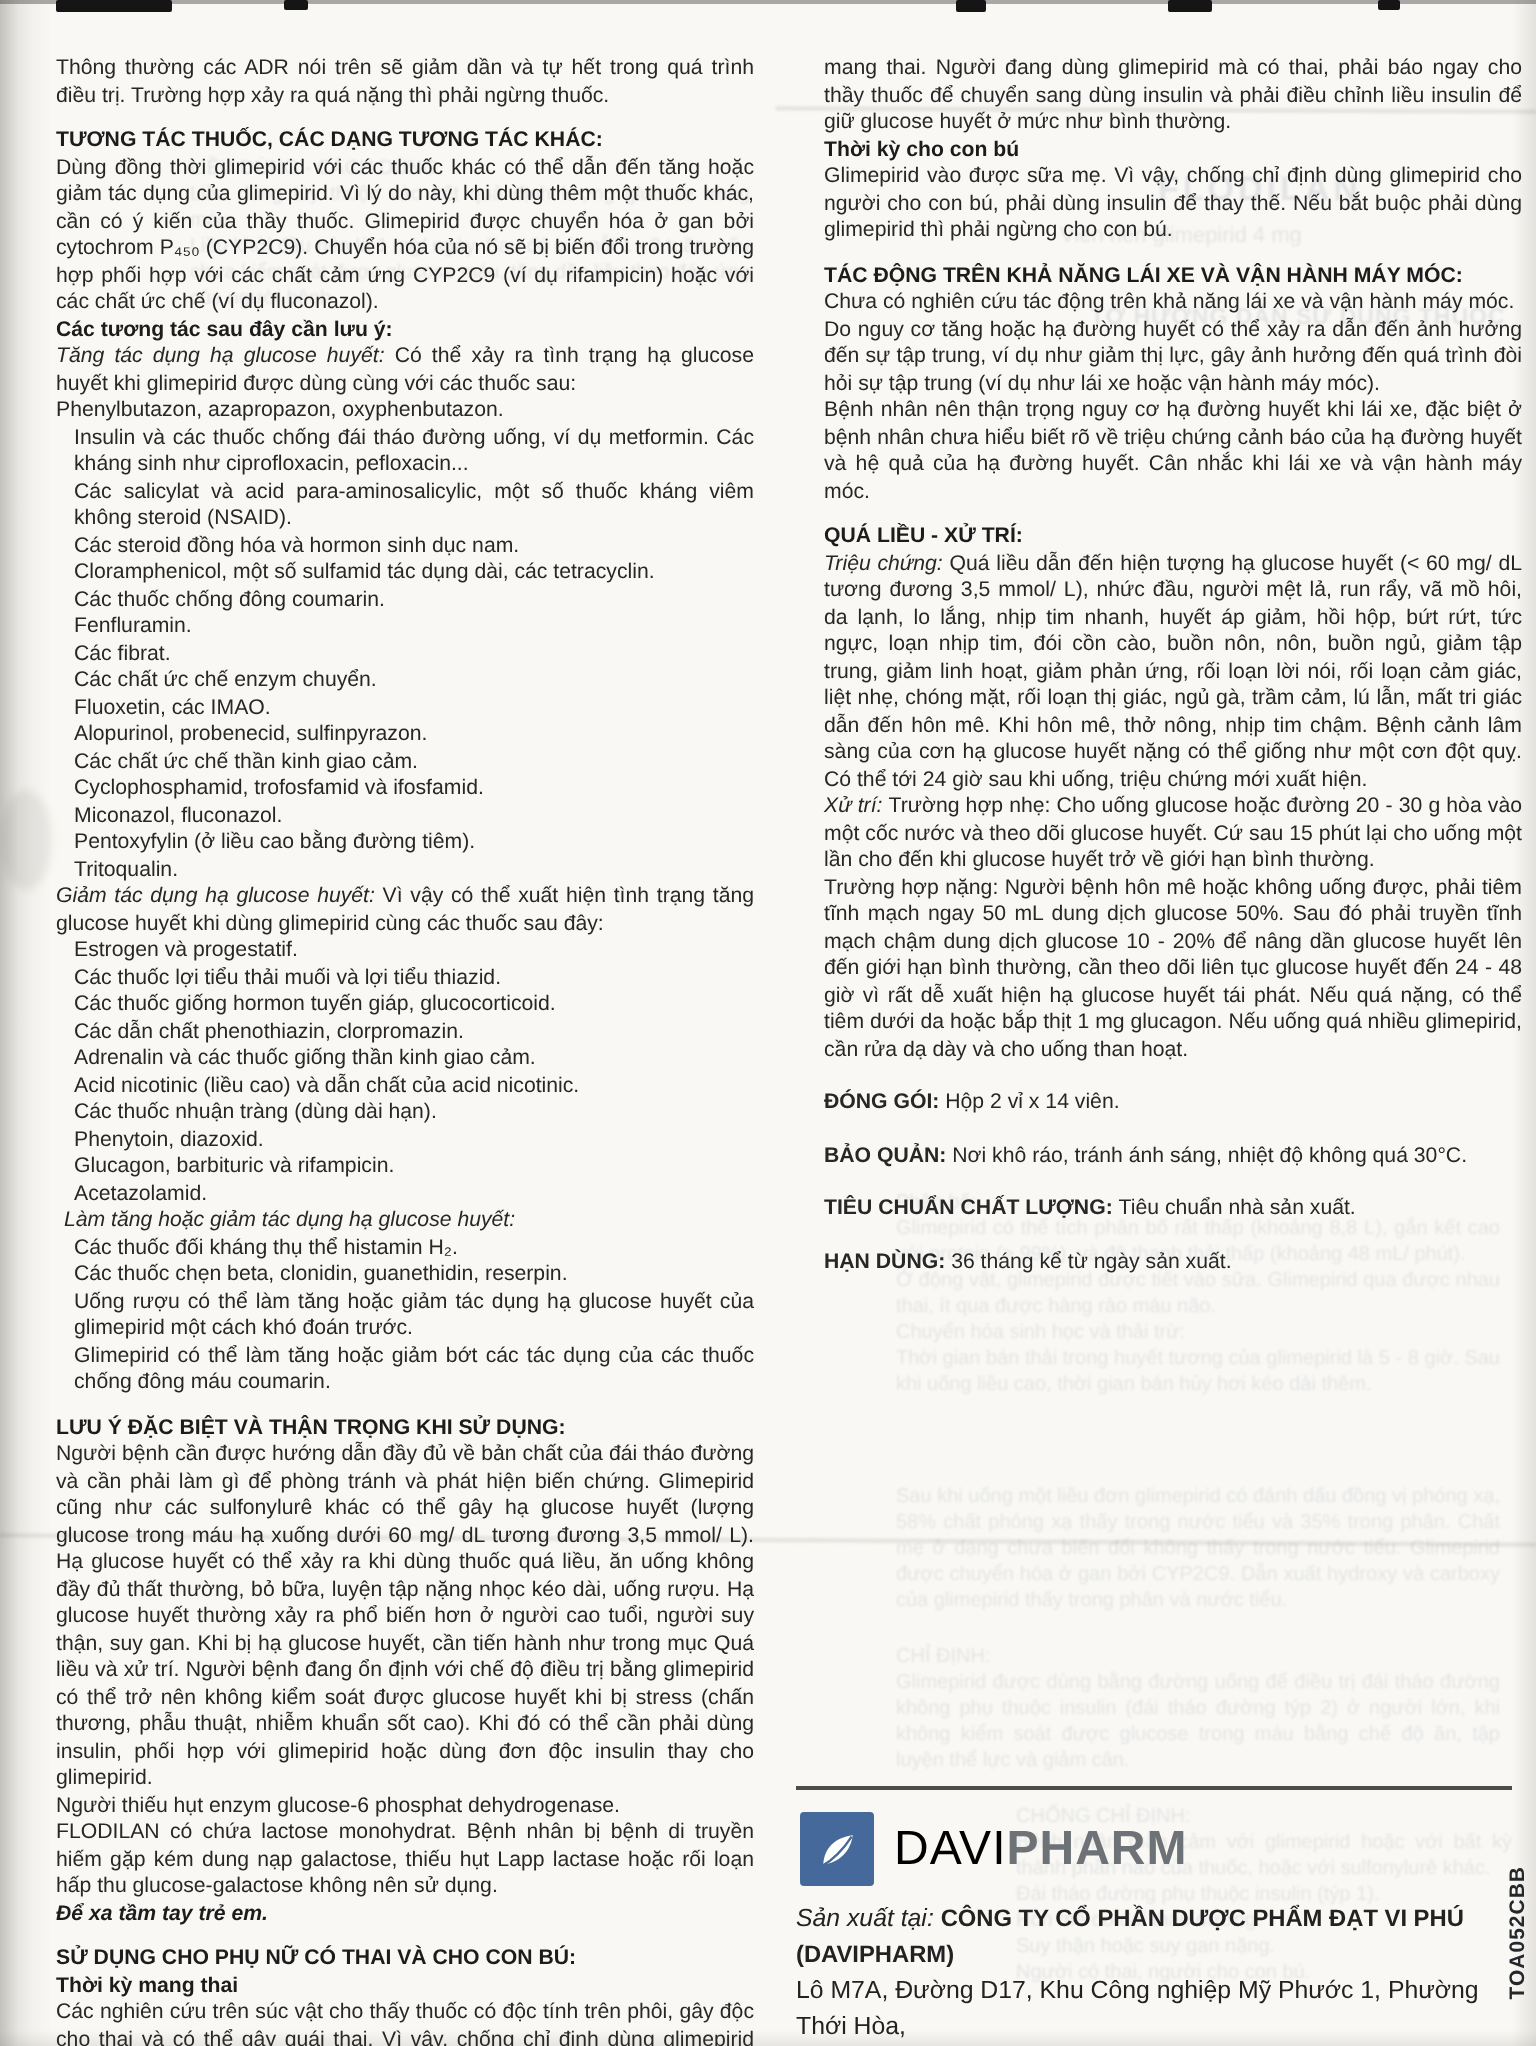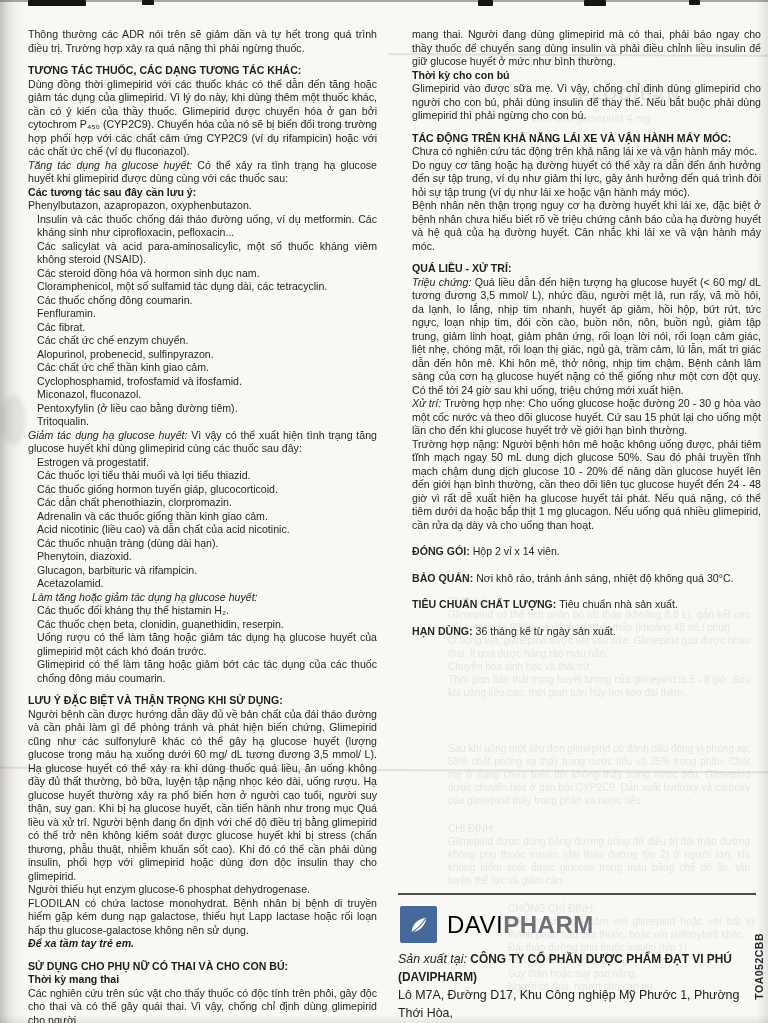--- a/index.html
+++ b/index.html
@@ -92,31 +92,32 @@
 Liều khởi đầu nên là 1 mg/ ngày. Sau đó cứ mỗi 1 - 2 tuần, nếu chưa kiểm soát được glucose máu, tăng dần liều theo đáp ứng của người bệnh.</div>
 
   <div class="crease" style="left:0;top:769px;width:768px;transform:rotate(.35deg);"></div>
   <div class="crease" style="left:388px;top:54px;width:380px;transform:rotate(.25deg);"></div>
   <div class="smudge" style="left:0px;top:395px;width:26px;height:50px;"></div>
 
   <div class="col col-left">
       <div class="blk p">Thông thường các ADR nói trên sẽ giảm dần và tự hết trong quá trình điều trị. Trường hợp xảy ra quá nặng thì phải ngừng thuốc.</div>
       <div class="blk h">TƯƠNG TÁC THUỐC, CÁC DẠNG TƯƠNG TÁC KHÁC:</div>
       <div class="blk p">Dùng đồng thời glimepirid với các thuốc khác có thể dẫn đến tăng hoặc giảm tác dụng của glimepirid. Vì lý do này, khi dùng thêm một thuốc khác, cần có ý kiến của thầy thuốc. Glimepirid được chuyển hóa ở gan bởi cytochrom P₄₅₀ (CYP2C9). Chuyển hóa của nó sẽ bị biến đổi trong trường hợp phối hợp với các chất cảm ứng CYP2C9 (ví dụ rifampicin) hoặc với các chất ức chế (ví dụ fluconazol).</div>
+      <div class="blk b">Các tương tác sau đây cần lưu ý:</div>
       <div class="blk p"><span class="it">Tăng tác dụng hạ glucose huyết: </span><span>Có thể xảy ra tình trạng hạ glucose huyết khi glimepirid được dùng cùng với các thuốc sau:</span></div>
-      <div class="blk b">Các tương tác sau đây cần lưu ý:</div>
       <div class="blk p">Phenylbutazon, azapropazon, oxyphenbutazon.</div>
       <div class="blk li">Insulin và các thuốc chống đái tháo đường uống, ví dụ metformin. Các kháng sinh như ciprofloxacin, pefloxacin...</div>
       <div class="blk li">Các salicylat và acid para-aminosalicylic, một số thuốc kháng viêm không steroid (NSAID).</div>
       <div class="blk li">Các steroid đồng hóa và hormon sinh dục nam.</div>
       <div class="blk li">Cloramphenicol, một số sulfamid tác dụng dài, các tetracyclin.</div>
       <div class="blk li">Các thuốc chống đông coumarin.</div>
       <div class="blk li">Fenfluramin.</div>
       <div class="blk li">Các fibrat.</div>
       <div class="blk li">Các chất ức chế enzym chuyển.</div>
+      <div class="blk li">Fluoxetin, các IMAO.</div>
       <div class="blk li">Alopurinol, probenecid, sulfinpyrazon.</div>
       <div class="blk li">Các chất ức chế thần kinh giao cảm.</div>
       <div class="blk li">Cyclophosphamid, trofosfamid và ifosfamid.</div>
       <div class="blk li">Miconazol, fluconazol.</div>
       <div class="blk li">Pentoxyfylin (ở liều cao bằng đường tiêm).</div>
       <div class="blk li">Tritoqualin.</div>
       <div class="blk p"><span class="it">Giảm tác dụng hạ glucose huyết: </span><span>Vì vậy có thể xuất hiện tình trạng tăng glucose huyết khi dùng glimepirid cùng các thuốc sau đây:</span></div>
       <div class="blk li">Estrogen và progestatif.</div>
       <div class="blk li">Các thuốc lợi tiểu thải muối và lợi tiểu thiazid.</div>
       <div class="blk li">Các thuốc giống hormon tuyến giáp, glucocorticoid.</div>

